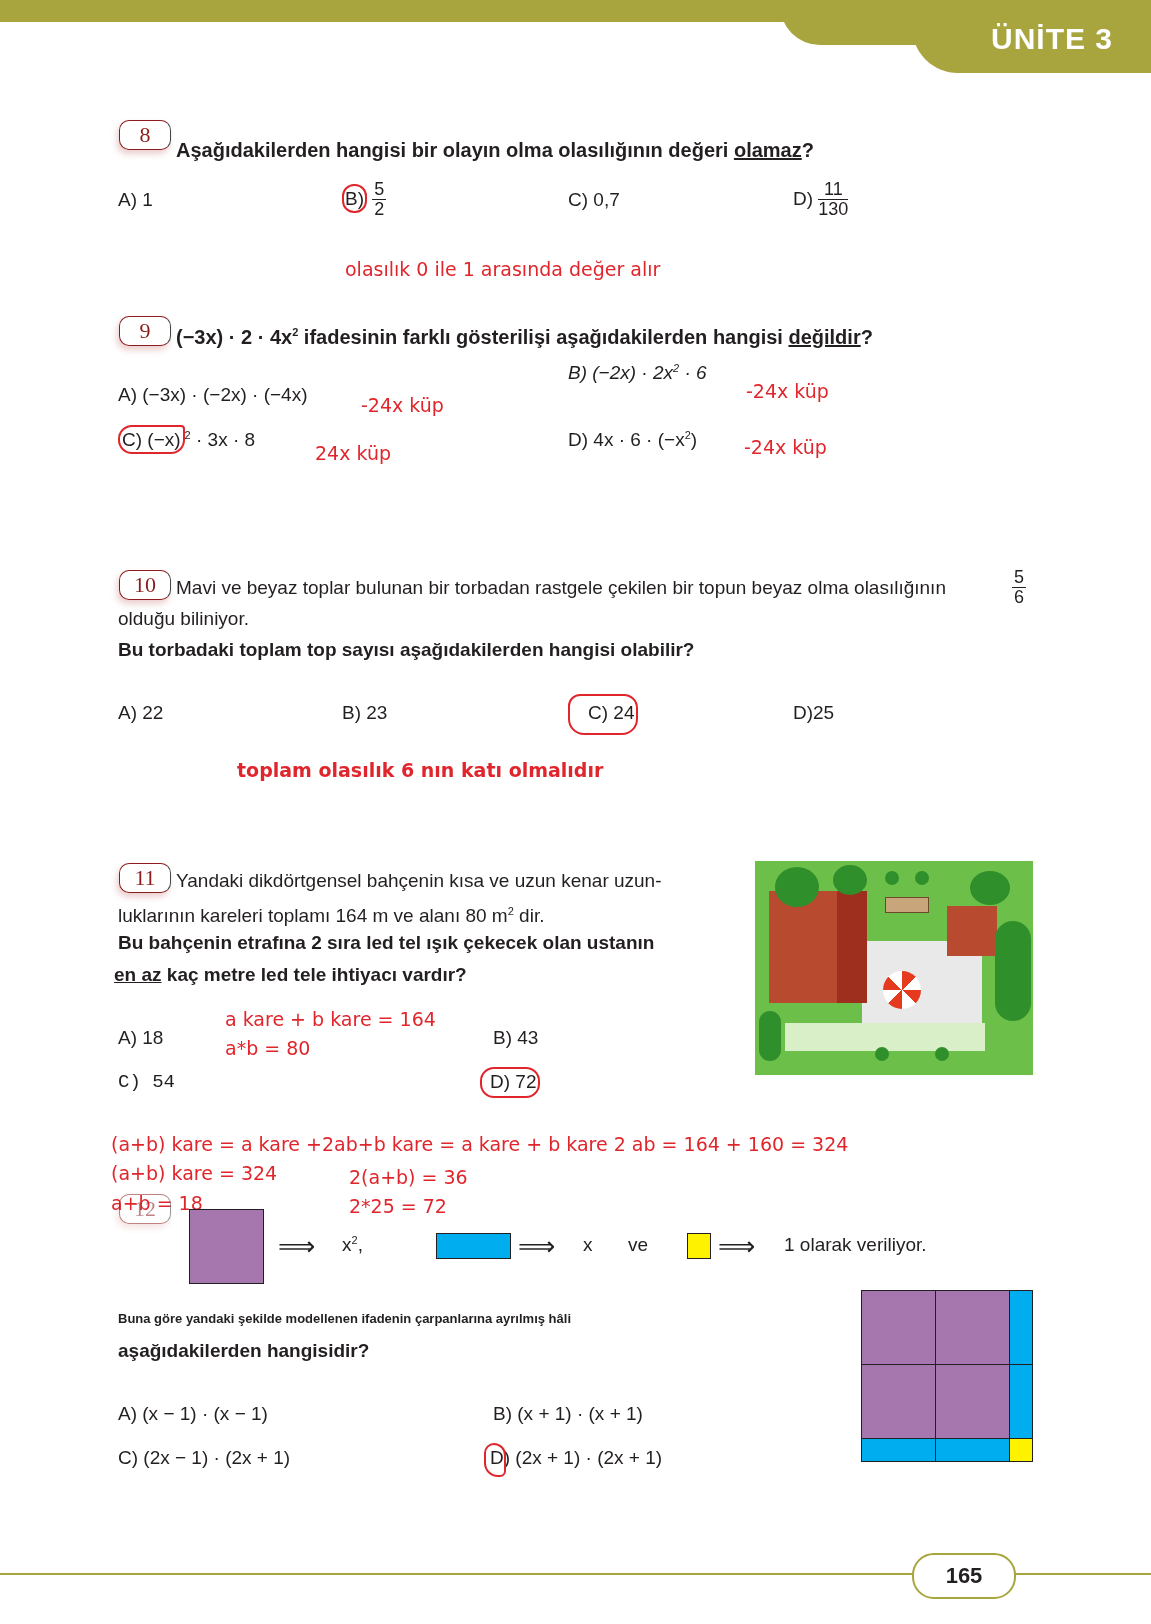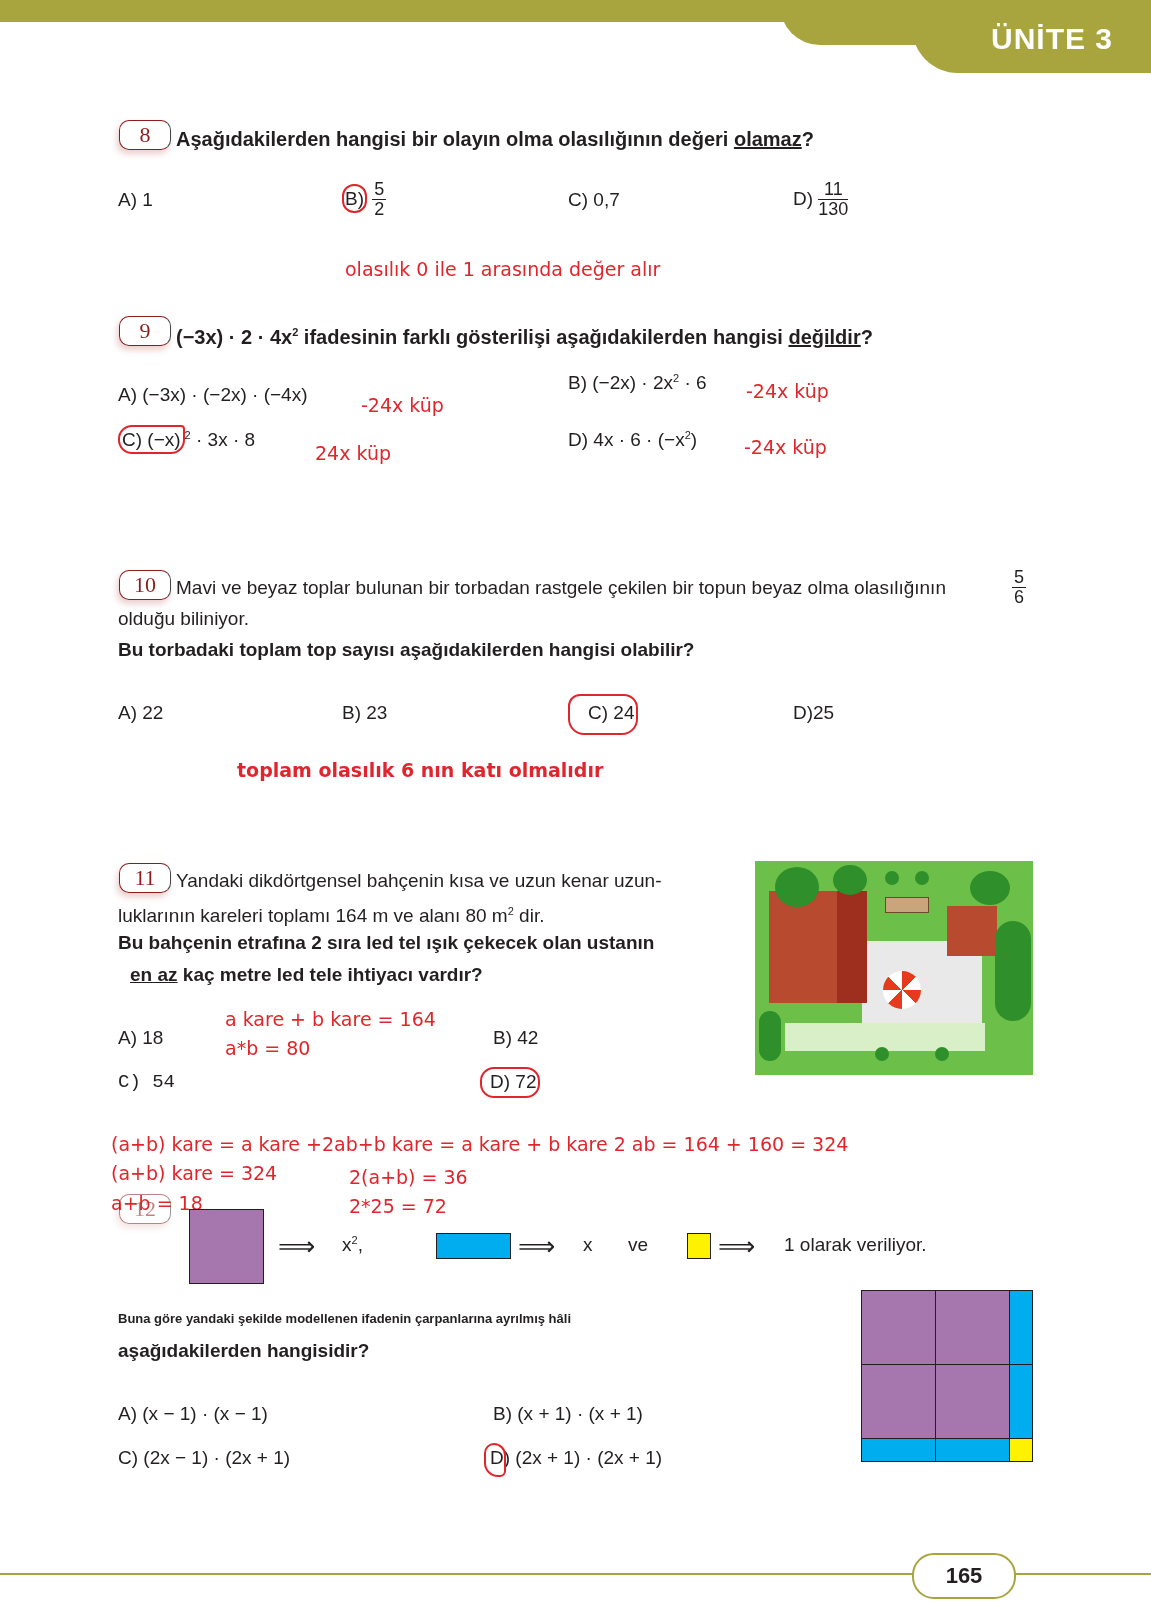--- a/index.html
+++ b/index.html
@@ -43,42 +43,42 @@
 </style>
 </head>
 <body>
 
 <div class="abs topbar"></div>
 <div class="abs unit-tab"></div>
 <div class="abs unit-tab2"></div>
 <div class="abs unit-label">ÜNİTE 3</div>
 
 <div class="abs qnum" style="left:119px;top:120px;">8</div>
-<div class="abs q b" style="left:176px;top:124px;">
+<div class="abs q b" style="left:176px;top:135px;">
   <span>Aşağıdakilerden hangisi bir olayın olma olasılığının değeri </span><span class="u">olamaz</span><span>?</span>
 </div>
 <div class="abs opt" style="left:118px;top:189px;">A) 1</div>
 <div class="abs opt" style="left:342px;top:180px;">
   <span class="circle" style="padding:2px 1px;"><span>B)</span></span>
   <span class="frac"><span class="n">5</span><span class="d">2</span></span>
 </div>
 <div class="abs opt" style="left:568px;top:189px;">C) 0,7</div>
 <div class="abs opt" style="left:793px;top:180px;">
   <span>D)</span>
   <span class="frac"><span class="n">11</span><span class="d">130</span></span>
 </div>
 <div class="abs red" style="left:345px;top:258px;">olasılık 0 ile 1 arasında değer alır</div>
 
 <div class="abs qnum" style="left:119px;top:316px;">9</div>
 <div class="abs q b" style="left:176px;top:317px;">
   <span>(−3x) · 2 · 4x</span><sup>2</sup><span> ifadesinin farklı gösterilişi aşağıdakilerden hangisi </span><span class="u">değildir</span><span>?</span>
 </div>
 <div class="abs opt" style="left:118px;top:384px;">A) (−3x) · (−2x) · (−4x)</div>
 <div class="abs red" style="left:361px;top:394px;">-24x küp</div>
-<div class="abs opt" style="left:568px;top:372px;">
+<div class="abs opt" style="left:568px;top:362px;font-style:italic;">
   <span>B) (−2x) · 2x</span><sup>2</sup><span> · 6</span>
 </div>
 <div class="abs red" style="left:746px;top:380px;">-24x küp</div>
 <div class="abs opt" style="left:118px;top:429px;">
   <span class="circle" style="padding:2px 2px;border-radius:14px 4px 14px 14px;"><span>C) (−x)</span></span><sup>2</sup><span> · 3x · 8</span>
 </div>
 <div class="abs red" style="left:315px;top:442px;">24x küp</div>
 <div class="abs opt" style="left:568px;top:429px;">
   <span>D) 4x · 6 · (−x</span><sup>2</sup><span>)</span>
 </div>
@@ -98,21 +98,21 @@
 </div>
 <div class="abs opt" style="left:793px;top:702px;">D)25</div>
 <div class="abs red" style="left:237px;top:759px;font-weight:bold;">toplam olasılık 6 nın katı olmalıdır</div>
 
 <div class="abs qnum" style="left:119px;top:863px;">11</div>
 <div class="abs q" style="left:176px;top:865px;font-size:19px;">Yandaki dikdörtgensel bahçenin kısa ve uzun kenar uzun-</div>
 <div class="abs q" style="left:118px;top:896px;font-size:19px;">
   <span>luklarının kareleri toplamı 164 m ve alanı 80 m</span><sup>2</sup><span> dir.</span>
 </div>
 <div class="abs q b" style="left:118px;top:927px;font-size:19px;">Bu bahçenin etrafına 2 sıra led tel ışık çekecek olan ustanın</div>
-<div class="abs q b" style="left:130px;top:959px;font-size:19px;">
+<div class="abs q b" style="left:114px;top:959px;font-size:19px;">
   <span class="u">en az</span><span> kaç metre led tele ihtiyacı vardır?</span>
 </div>
 
 <div class="abs garden">
   <div class="abs patio"></div>
   <div class="abs house1"></div>
   <div class="abs house2"></div>
   <div class="abs path"></div>
   <div class="abs bench"></div>
   <div class="abs umbrella"></div>
@@ -123,21 +123,21 @@
   <div class="abs tree" style="left:4px;top:150px;width:22px;height:50px;border-radius:11px;"></div>
   <div class="abs tree" style="left:130px;top:10px;width:14px;height:14px;"></div>
   <div class="abs tree" style="left:160px;top:10px;width:14px;height:14px;"></div>
   <div class="abs tree" style="left:120px;top:186px;width:14px;height:14px;"></div>
   <div class="abs tree" style="left:180px;top:186px;width:14px;height:14px;"></div>
 </div>
 
 <div class="abs opt" style="left:118px;top:1027px;">A) 18</div>
 <div class="abs red" style="left:225px;top:1008px;">a kare + b kare = 164</div>
 <div class="abs red" style="left:225px;top:1037px;">a*b = 80</div>
-<div class="abs opt" style="left:493px;top:1027px;">B) 42</div>
+<div class="abs opt" style="left:493px;top:1027px;">B) 43</div>
 <div class="abs opt" style="left:118px;top:1071px;font-family:Liberation Mono, monospace;">C) 54</div>
 <div class="abs opt" style="left:480px;top:1071px;">
   <span class="circle" style="padding:2px 2px 4px 8px;border-radius:14px;"><span>D) 72</span></span>
 </div>
 <div class="abs red" style="left:111px;top:1133px;">(a+b) kare = a kare +2ab+b kare = a kare + b kare 2 ab = 164 + 160 = 324</div>
 <div class="abs red" style="left:111px;top:1162px;">(a+b) kare = 324</div>
 <div class="abs red" style="left:349px;top:1166px;">2(a+b) = 36</div>
 <div class="abs red" style="left:111px;top:1192px;">a+b = 18</div>
 <div class="abs red" style="left:349px;top:1195px;">2*25 = 72</div>
 

